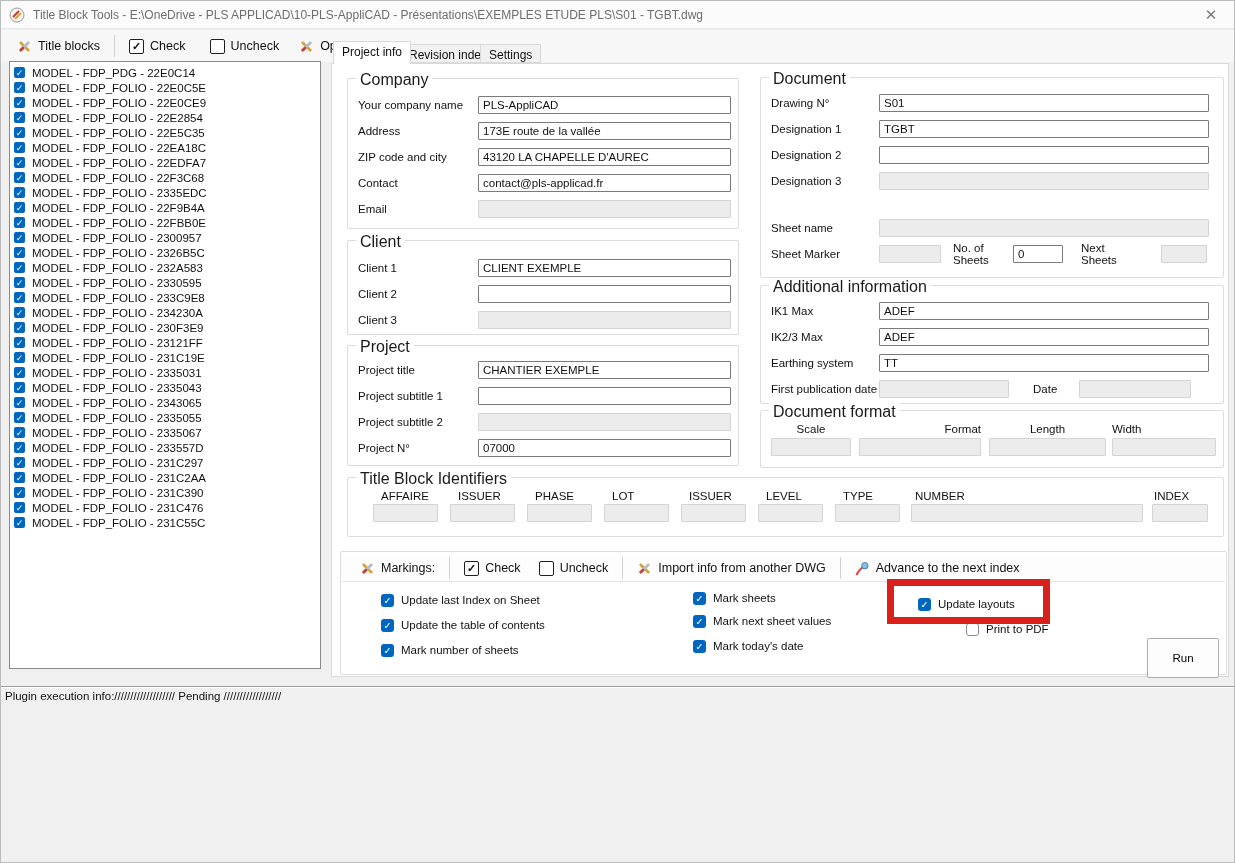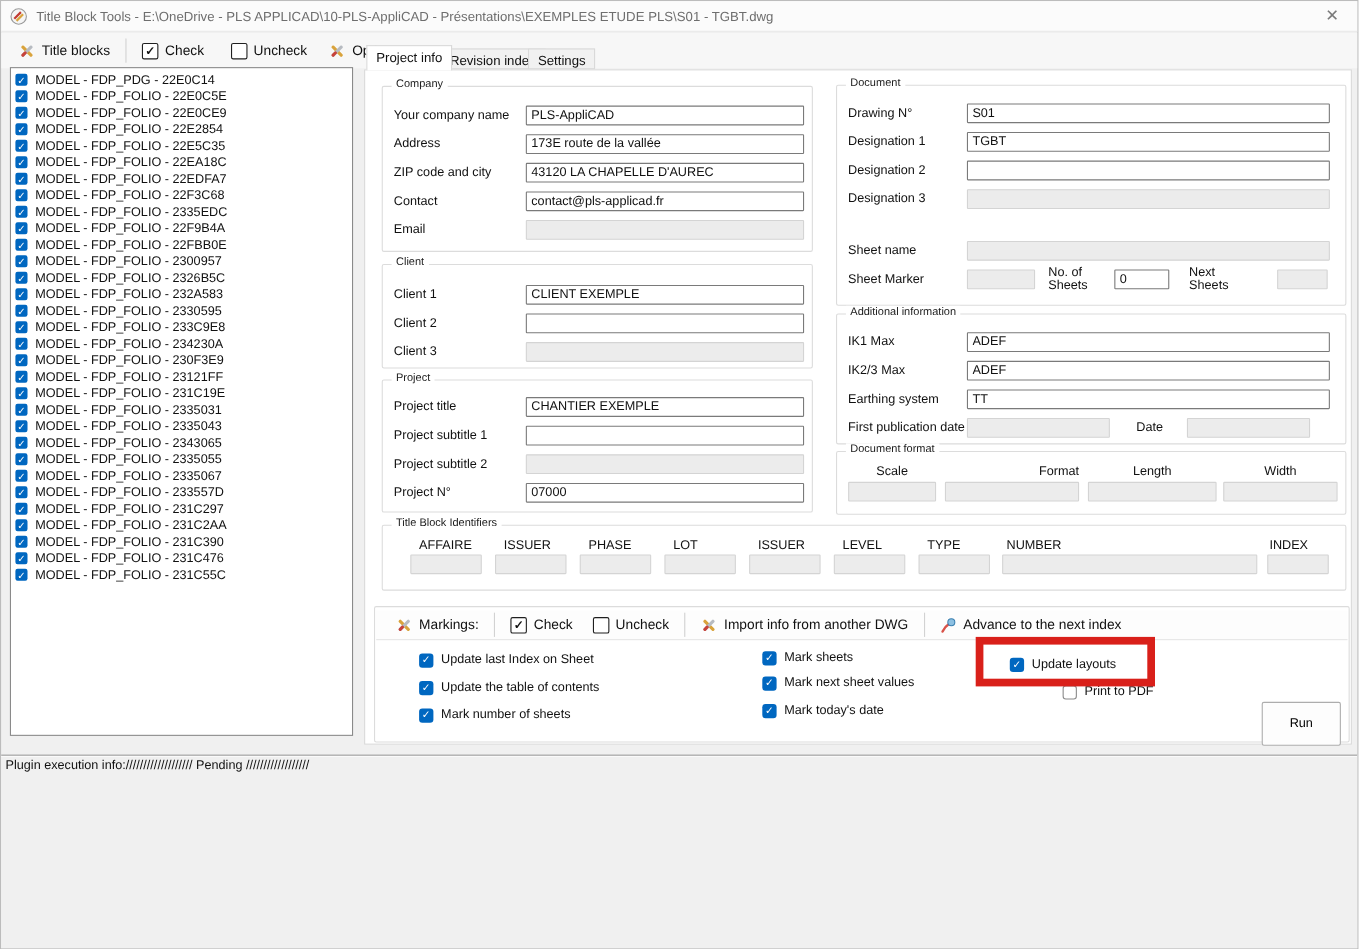--- a/index.html
+++ b/index.html
@@ -21,21 +21,21 @@
 
   
   .tab { position:absolute; font-size:12px; background:#f1f1f1; border:1px solid #d9d9d9; padding:3px 8px 0 8px; z-index:1; }
   .tab.active { background:#fff; border-bottom:none; z-index:3; }
 
   
   .panel { position:absolute; left:330px; top:62px; width:898px; height:614px; background:#fff; border:1px solid #d9d9d9; z-index:2; }
 
   
   .gbox { position:absolute; border:1px solid #dcdcdc; border-radius:2px; background:#fff; }
-  .legend { position:absolute; top:-8px; left:8px; background:#fff; padding:0 4px; font-size:10px; color:#1a1a1a; }
+  .legend { position:absolute; top:-8px; left:8px; background:#fff; padding:0 4px; font-size:16px; color:#1a1a1a; }
   .frow { display:flex; align-items:center; height:18px; margin-left:10px; margin-bottom:8px; }
   .flabel { width:120px; color:#111; }
   .flabel.w108 { width:108px; }
   .tb { height:18px; border:1px solid #7a7a7a; background:#fff; font:11.5px "Liberation Sans", sans-serif; padding:0 4px; color:#111; border-radius:1px; }
   .tb:disabled, .tb.dis { background:#ececec; border-color:#d4d4d4; }
   .w253 { width:253px; } .w330 { width:330px; }
 
   
   .colhead { font-size:11.5px; color:#111; }
 
@@ -357,21 +357,21 @@
           <input class="tb dis" style="width: 112px; margin-left: 22px;" disabled="">
         </div>
     </div>
 
     <div class="gbox" style="left:428px; top:346px; width:464px; height:58px; padding:12px 0 0 10px;">
       <span class="legend">Document format</span>
       <div style="display:flex;">
         <span class="colhead" style="width:80px; text-align:center;">Scale</span>
         <span class="colhead" style="width:122px; text-align:right; margin-left:8px;">Format</span>
         <span class="colhead" style="width:117px; text-align:center; margin-left:8px;">Length</span>
-        <span class="colhead" style="width:104px; text-align:center; margin-left:6px;">Width</span>
+        <span class="colhead" style="width:104px; margin-left:6px;">Width</span>
       </div>
       <div style="display:flex; margin-top:3px;">
         <input class="tb dis" style="width: 80px;" disabled="">
         <input class="tb dis" style="width: 122px; margin-left: 8px;" disabled="">
         <input class="tb dis" style="width: 117px; margin-left: 8px;" disabled="">
         <input class="tb dis" style="width: 104px; margin-left: 6px;" disabled="">
       </div>
     </div>
 
     <div class="gbox" style="left:15px; top:413px; width:877px; height:60px; padding:12px 0 0 25px;">

